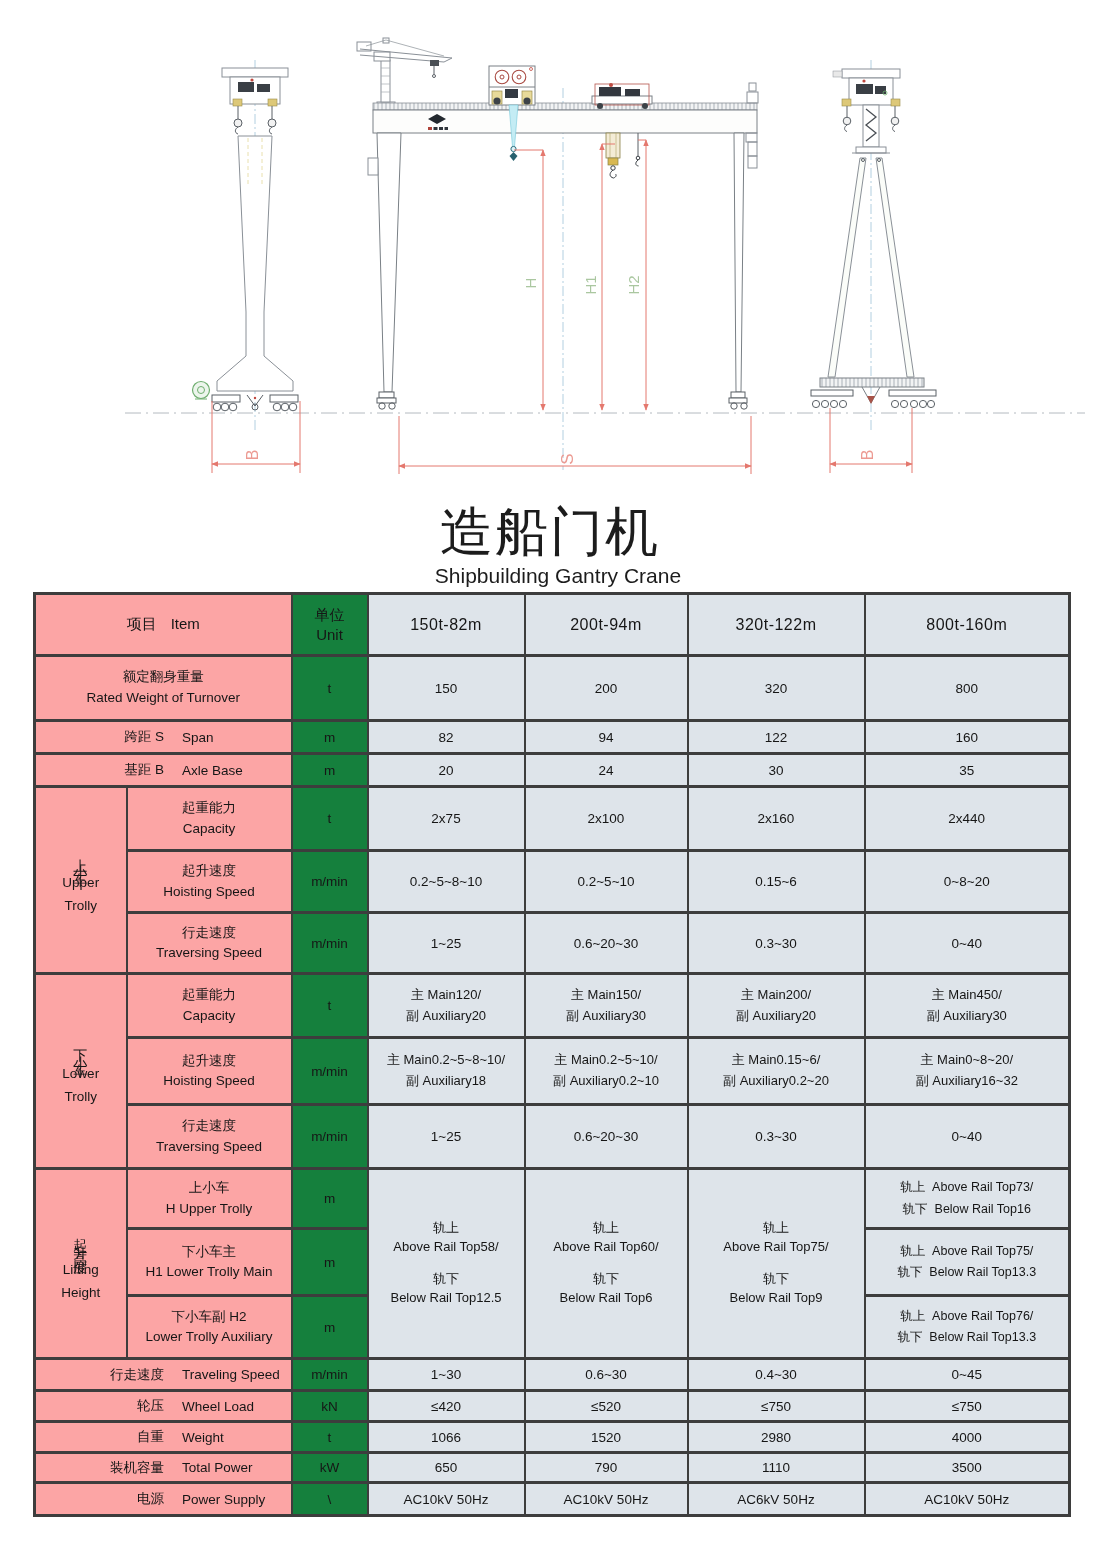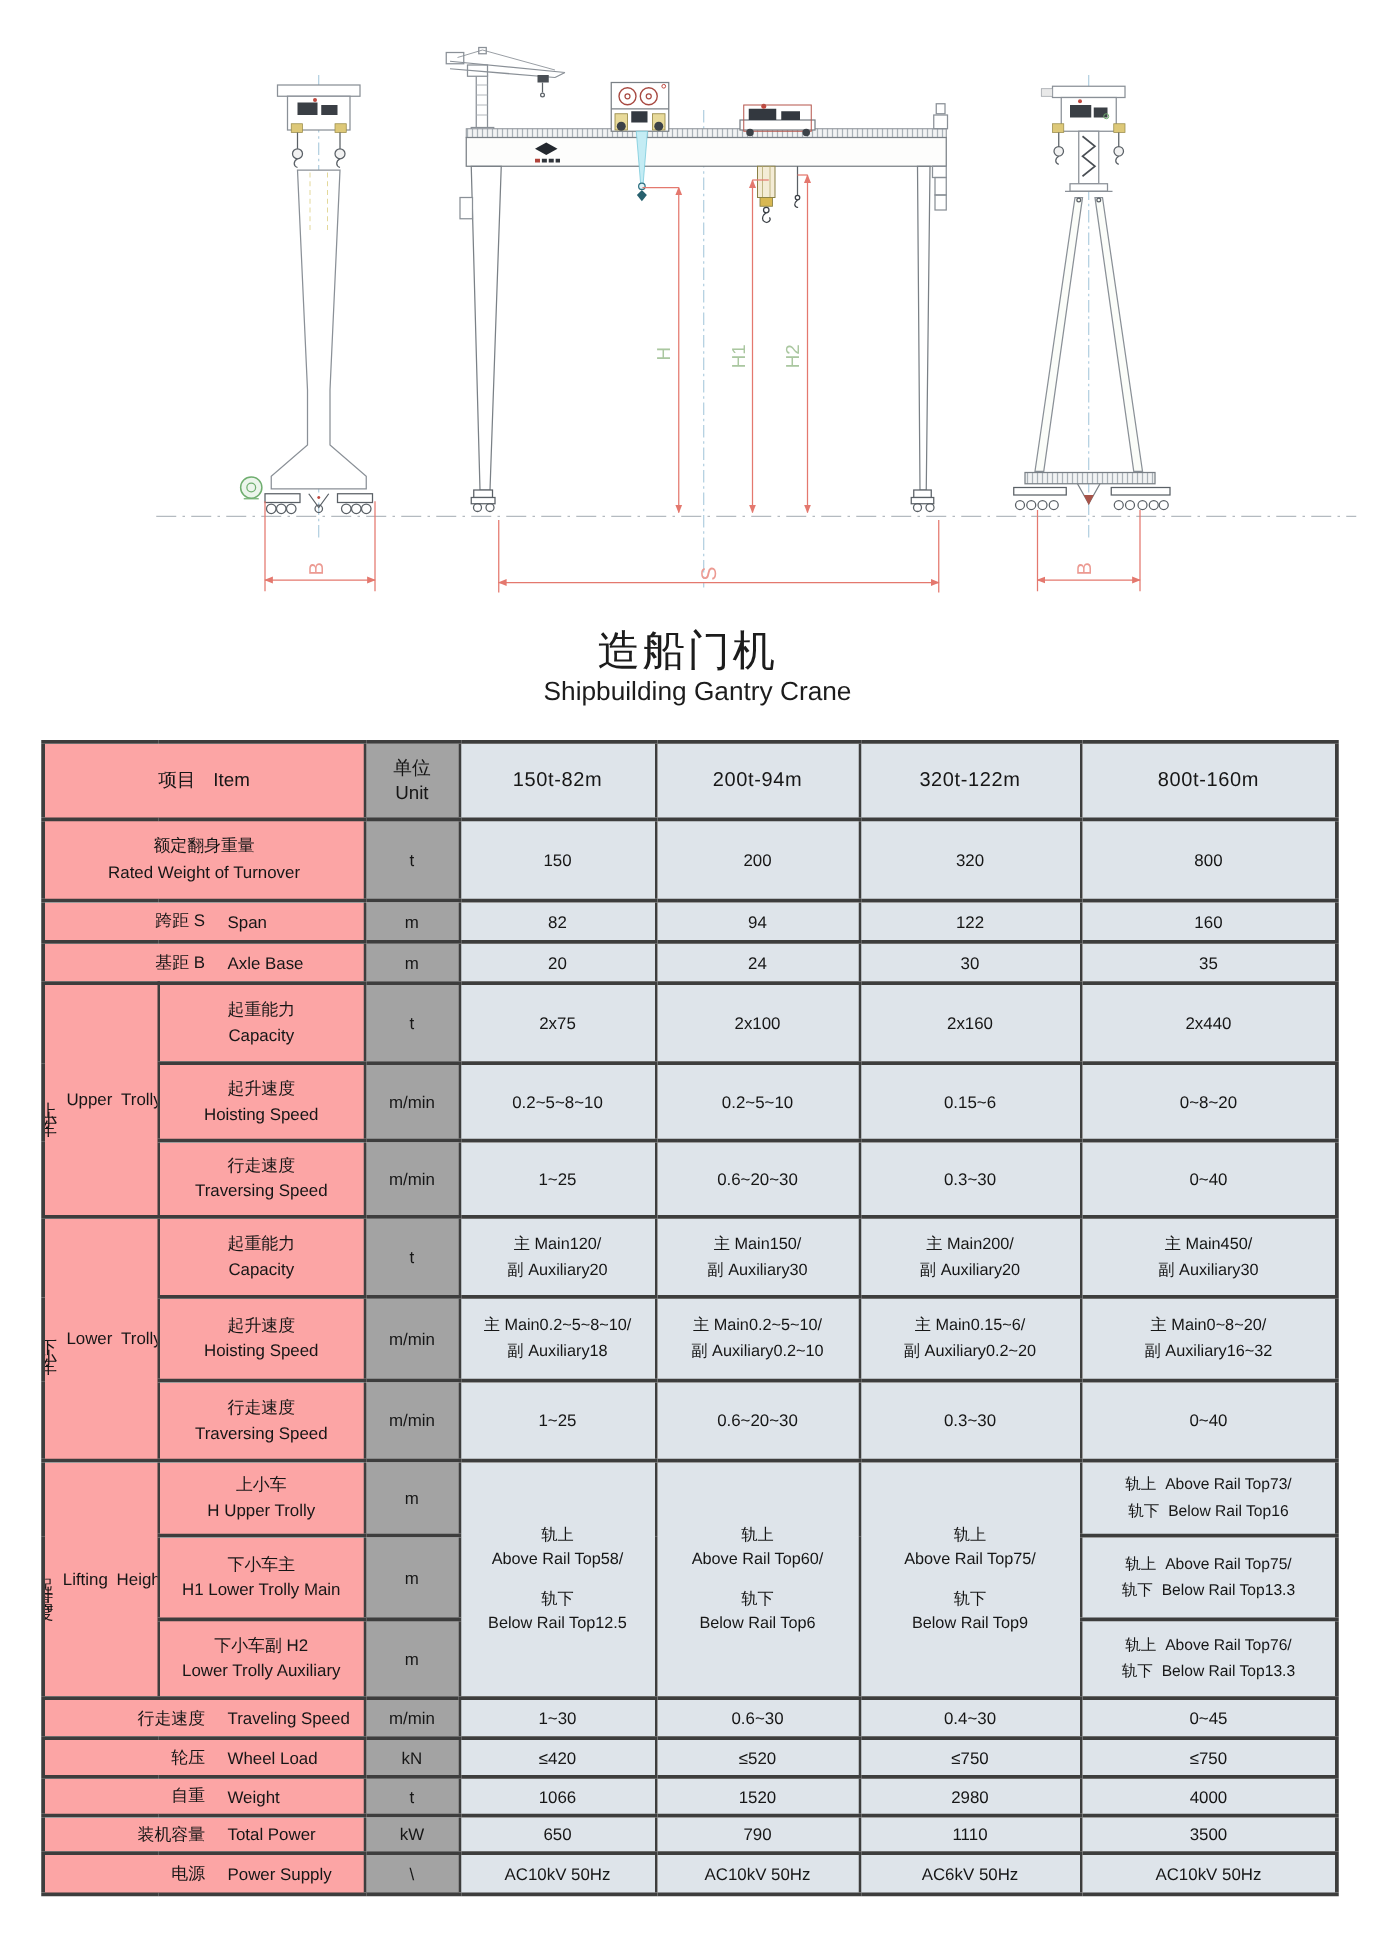--- a/index.html
+++ b/index.html
@@ -1,38 +1,38 @@
 <!DOCTYPE html>
 <html><head>
 <meta charset="utf-8">
 <style>
   html,body{margin:0;padding:0;background:#ffffff;}
   body{width:1100px;height:1551px;overflow:hidden;font-family:"Liberation Sans","DejaVu Sans",sans-serif;color:#161616;}
   .page{width:1100px;height:1551px;position:relative;}
   svg.drawing{display:block;width:1100px;height:500px;}
   .titleblock{text-align:center;margin-top:2px;height:76px;}
-  .title-cn{font-size:34px;font-weight:500;letter-spacing:2px;line-height:1.15;color:#1c1c1c;}
+  .title-cn{font-size:53px;font-weight:500;letter-spacing:2px;line-height:1.15;color:#1c1c1c;}
   .title-en{font-size:21px;font-weight:400;color:#1c1c1c;line-height:1.2;padding-left:16px;}
   table.spec{border-collapse:collapse;table-layout:fixed;margin:14px 0 0 33px;width:1035px;
              border:3px solid #3d3d3d;}
   td{border-left:2px solid #3d3d3d;border-right:2px solid #3d3d3d;
      border-top:3px solid #3d3d3d;border-bottom:3px solid #3d3d3d;
      padding:0;text-align:center;vertical-align:middle;font-size:13.5px;overflow:hidden;}
   .c-item{background:#fca5a5;}
-  .c-unit{background:#a3a3a3;}
+  .c-unit{background:#15803d;}
   .c-data{background:#dee4ea;}
   .model{font-size:16px;letter-spacing:.5px;}
   .hdr-item span{margin:0 7px;font-size:15px;}
   .hdr-unit div{font-size:15px;line-height:1.3;}
   .two div{line-height:1.55;}
   .lblwrap{display:flex;align-items:center;padding-left:28px;}
   .lblwrap .zh{display:inline-block;width:100px;text-align:right;white-space:nowrap;}
   .lblwrap .en{display:inline-block;margin-left:18px;text-align:left;white-space:nowrap;}
   .grp{vertical-align:middle;}
-  .grpwrap{display:flex;flex-direction:row;align-items:center;justify-content:center;gap:7px;}
+  .grpwrap{display:flex;flex-direction:column;align-items:center;justify-content:center;gap:7px;}
   .vzh{writing-mode:vertical-lr;text-orientation:upright;letter-spacing:7px;font-size:14px;line-height:1;}
   .gen{font-size:13.5px;line-height:1.15;}
   .itm div{line-height:1.5;}
   .pair div{line-height:1.6;font-size:13px;}
   .liftm div{line-height:1.45;font-size:13px;}
   .liftm .sp{margin-top:13px;}
   .lift8 div{line-height:1.7;font-size:12.5px;white-space:pre-wrap;}
 </style>
 </head>
 <body>

